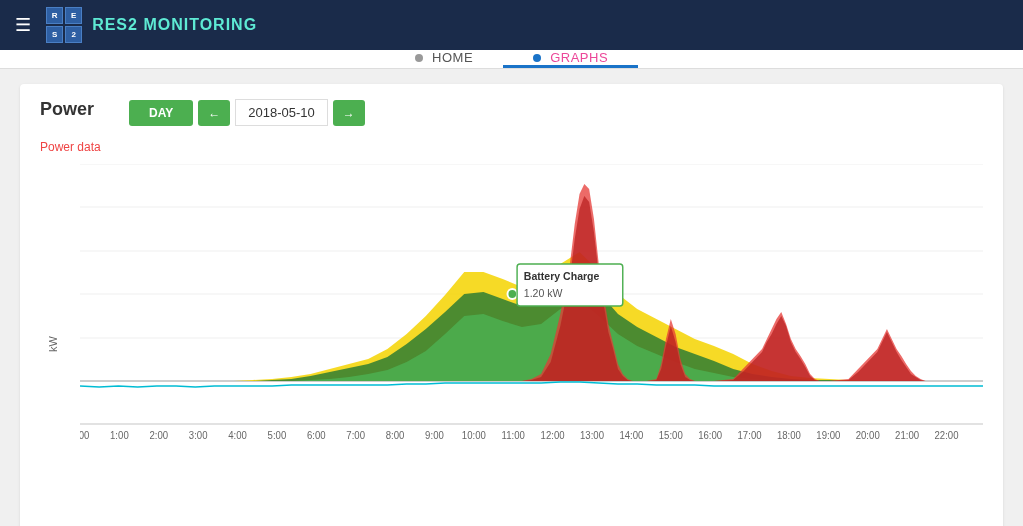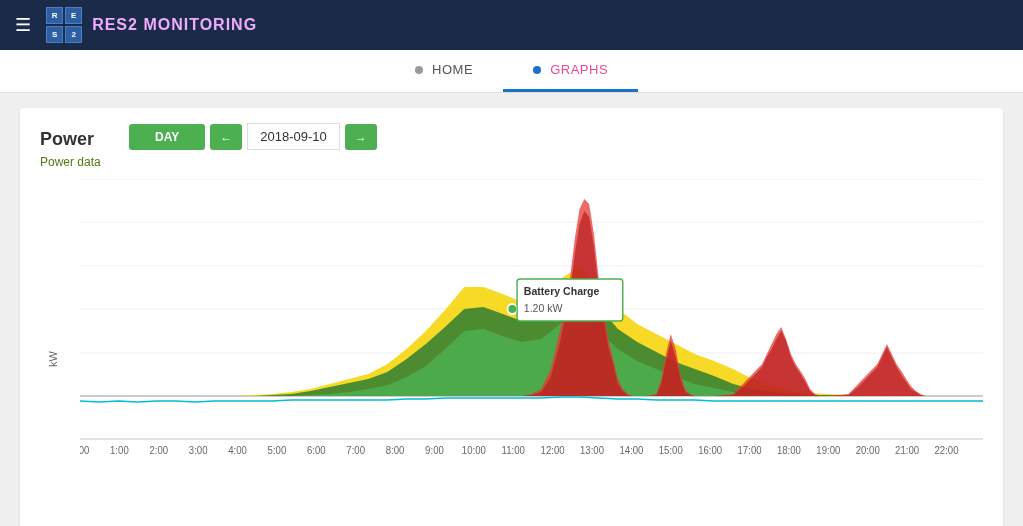--- a/index.html
+++ b/index.html
@@ -35,33 +35,33 @@
       align-items: center;
       justify-content: center;
       font-size: 8px;
       color: white;
       font-weight: bold;
     }
     .header-title {
       font-size: 16px;
       font-weight: bold;
       letter-spacing: 1px;
-      color: #f0abfc;
+      color: #5eead4;
     }
 
     
     .nav-tabs {
       background: white;
       display: flex;
       justify-content: center;
       border-bottom: 1px solid #ddd;
       padding: 0 20px;
     }
     .nav-tab {
-      padding: 12px 30px;
+      padding: 0 30px;
       cursor: pointer;
       color: #555;
       font-size: 13px;
       border-bottom: 3px solid transparent;
       text-transform: uppercase;
       letter-spacing: 0.5px;
     }
     .nav-tab.active {
       color: #ec4899;
       border-bottom: 3px solid #1a73c8;
@@ -85,38 +85,38 @@
       min-height: 460px;
     }
     .card {
       background: white;
       border-radius: 4px;
       padding: 15px 20px;
       box-shadow: 0 1px 3px rgba(0,0,0,0.1);
     }
     .card-header {
       display: flex;
-      align-items: flex-end;
-      margin-bottom: 5px;
+      align-items: flex-start;
+      margin-bottom: 14px;
     }
     .card-title {
       font-size: 18px;
       font-weight: bold;
       color: #333;
       margin-right: 20px;
     }
     .card-subtitle {
       font-size: 12px;
-      color: #4d7c0f;
+      color: #ef4444;
     }
     .btn-green {
       background: #4caf50;
       color: white;
       border: none;
-      padding: 6px 26px;
+      padding: 6px 20px;
       border-radius: 3px;
       cursor: pointer;
       font-size: 12px;
       font-weight: bold;
     }
     .btn-nav {
       background: #4caf50;
       color: white;
       border: none;
       padding: 6px 10px;
@@ -185,21 +185,21 @@
 </div>
 
 <div class="main-content">
   <div class="card">
 
     <div class="card-header">
       <span class="card-title">Power</span>
       <div class="controls">
         <button class="btn-green">DAY</button>
         <button class="btn-nav">←</button>
-        <span class="date-display">2018-09-10</span>
+        <span class="date-display">2018-05-10</span>
         <button class="btn-nav">→</button>
       </div>
     </div>
     <div class="card-subtitle">Power data</div>
 
     <div class="chart-container">
       <span class="chart-y-label">kW</span>
 
       <svg class="chart-svg" viewBox="0 0 940 300" preserveAspectRatio="none">
 

